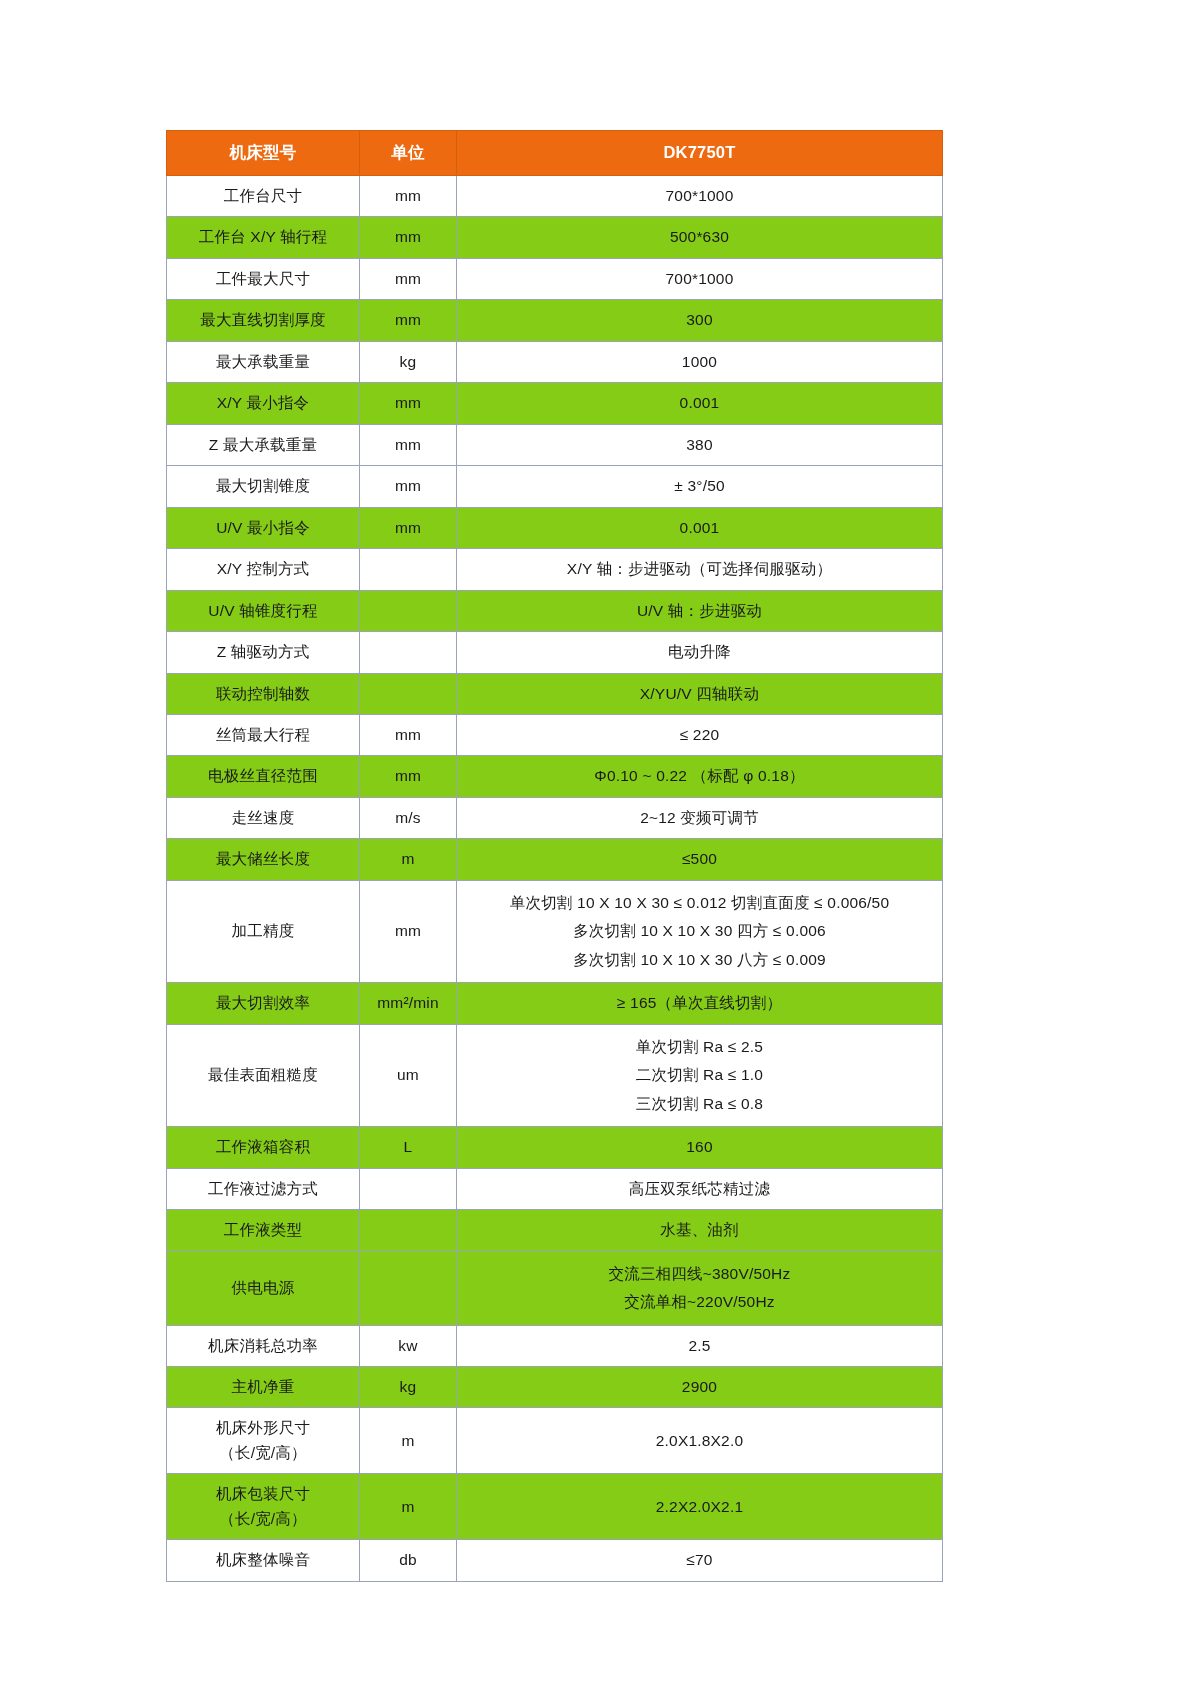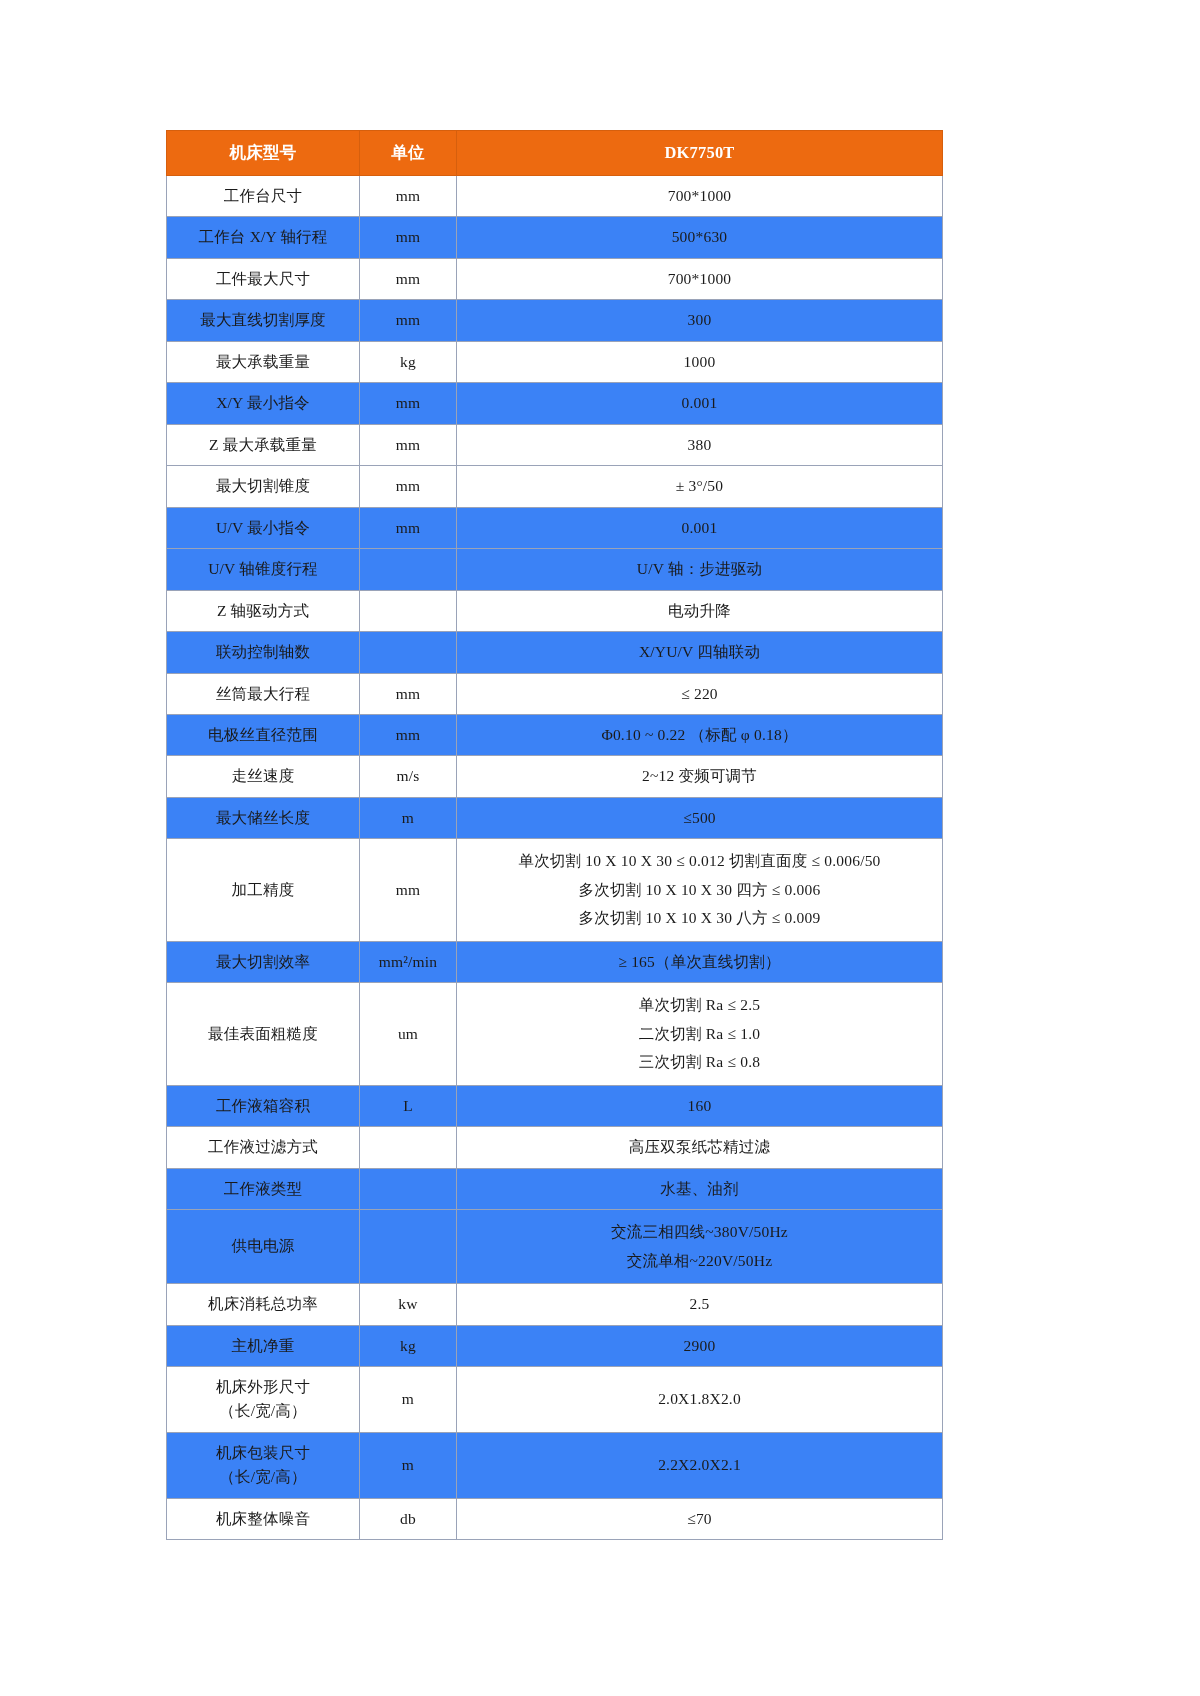--- a/index.html
+++ b/index.html
@@ -11,21 +11,20 @@
     width: 1200px;
     height: 1696px;
     font-family: "Liberation Sans", sans-serif;
     color: #1a1a1a;
   }
   .page {
     position: relative;
     width: 1200px;
     height: 1696px;
     box-sizing: border-box;
-    font-family: Liberation Serif, serif;
   }
   .spec-table-wrap {
     position: absolute;
     left: 166px;
     top: 130px;
     width: 776px;
   }
   table.spec-table {
     width: 776px;
     border-collapse: collapse;
@@ -48,21 +47,21 @@
   }
   table.spec-table thead th {
     background: #ed6a10;
     color: #ffffff;
     font-weight: bold;
     font-size: 16.5px;
     padding: 10px 6px;
     border-color: #d65f0d;
   }
   tr.shaded td {
-    background: #3b82f6;
+    background: #84cc16;
   }
   tr.plain td {
     background: #ffffff;
     border-radius: 20px;
   }
   td.multi {
     padding-top: 10px;
     padding-bottom: 10px;
     margin-top: 40px;
   }
@@ -152,20 +151,27 @@
             <td>mm</td>
             <td><span class="nowrap">± 3°/50</span></td>
           </tr>
           <tr class="shaded">
             <td class="namecell">
               <span class="line">U/V 最小指令</span>
             </td>
             <td>mm</td>
             <td><span class="nowrap">0.001</span></td>
           </tr>
+          <tr class="plain">
+            <td class="namecell">
+              <span class="line">X/Y 控制方式</span>
+            </td>
+            <td></td>
+            <td><span class="nowrap">X/Y 轴：步进驱动（可选择伺服驱动）</span></td>
+          </tr>
           <tr class="shaded">
             <td class="namecell">
               <span class="line">U/V 轴锥度行程</span>
             </td>
             <td></td>
             <td><span class="nowrap">U/V 轴：步进驱动</span></td>
           </tr>
           <tr class="plain">
             <td class="namecell">
               <span class="line">Z 轴驱动方式</span>

